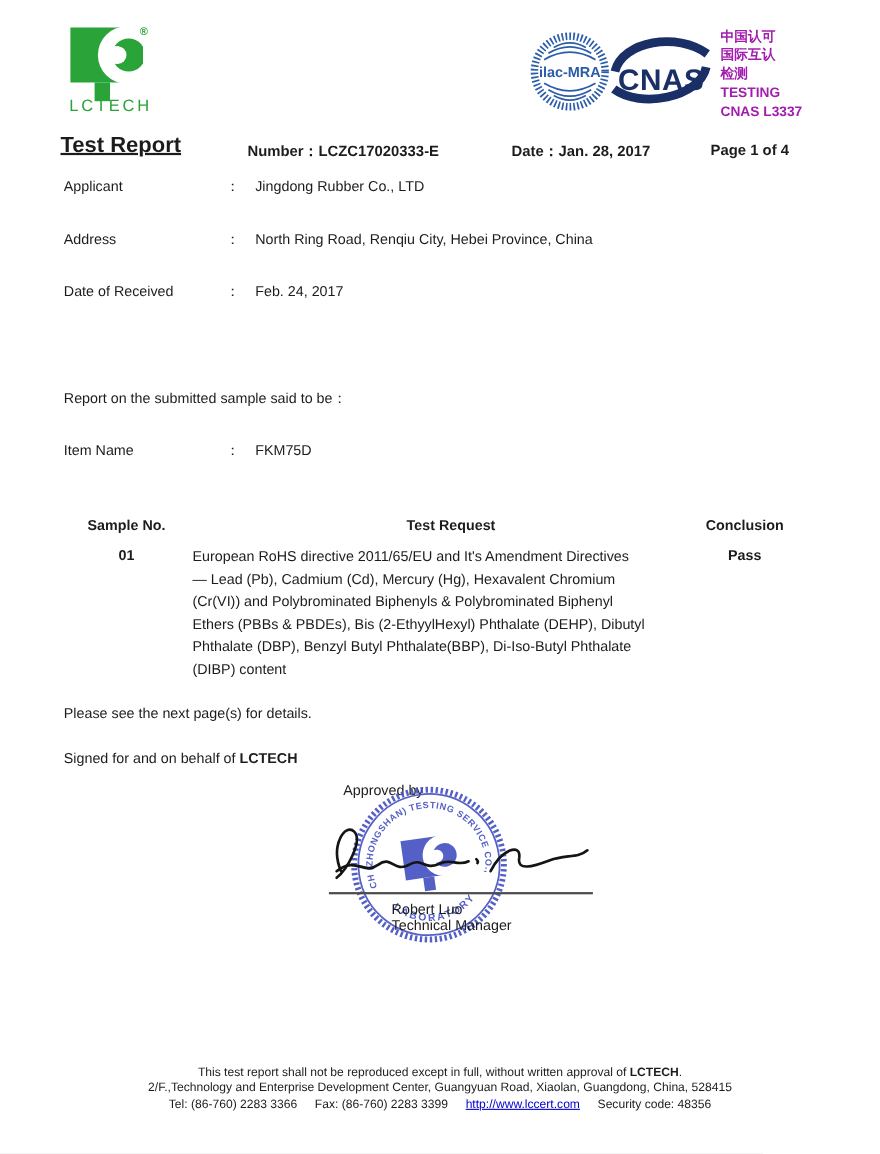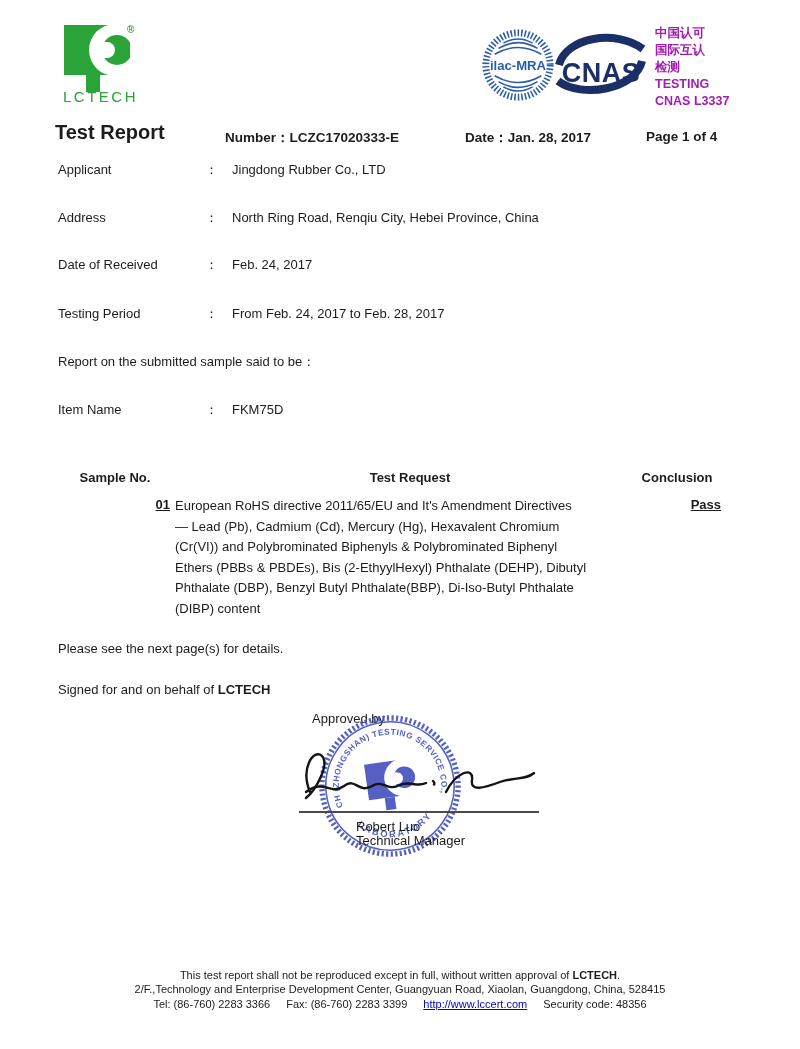--- a/index.html
+++ b/index.html
@@ -7,30 +7,30 @@
     position:relative;width:800px;height:1049px;margin:0 auto;background:#ffffff;
     font-family:"Liberation Sans","DejaVu Sans",sans-serif;color:#1c1c1c;overflow:hidden;
   }
   .abs{position:absolute;}
   
   .logo-text{position:absolute;left:63px;top:88px;font-size:15px;letter-spacing:2.5px;color:#2aa338;font-weight:500;}
   .reg{position:absolute;left:127px;top:24px;font-size:10px;color:#2aa338;font-weight:bold;}
   
   .accred-lines{position:absolute;left:655px;top:25px;line-height:17px;font-size:12.5px;font-weight:bold;color:#a21caf;}
   
-  .title{position:absolute;left:55px;top:121px;font-size:20px;font-weight:bold;}
+  .title{position:absolute;left:55px;top:121px;font-size:20px;font-weight:bold;text-decoration:underline;}
   .meta{position:absolute;top:129px;font-size:13.5px;font-weight:bold;white-space:nowrap;}
   
   .field-row{position:absolute;left:58px;font-size:13px;white-space:nowrap;}
   .f-label{display:inline-block;width:147px;}
   .f-colon{display:inline-block;width:27px;}
   .intro{position:absolute;left:58px;font-size:13px;}
   
   .th{position:absolute;font-size:13px;font-weight:bold;text-align:center;}
-  .td-center{position:absolute;font-size:13px;font-weight:bold;text-align:right;text-decoration:underline;}
+  .td-center{position:absolute;font-size:13px;font-weight:bold;text-align:center;}
   .req{position:absolute;left:175px;top:496px;width:470px;font-size:13px;line-height:20.5px;white-space:pre-line;}
   .note{position:absolute;left:58px;font-size:13px;}
   .b{font-weight:bold;}
   
   .approved{position:absolute;left:312px;top:711px;font-size:13px;}
   .sig-rule{position:absolute;left:299px;top:811px;width:240px;height:1.5px;background:#4a4a4a;}
   .signer{position:absolute;left:308px;font-size:13px;line-height:14px;margin-left:48px;}
   
   .footer{position:absolute;left:0;top:968px;width:100%;text-align:center;font-size:11px;line-height:14.3px;color:#1c1c1c;}
   .footer .seg{margin:0 8px;}
@@ -87,23 +87,20 @@
   <div class="meta" style="left:646px">Page 1 of 4</div>
 
   <div class="field-row" style="top:161px">
     <span class="f-label">Applicant</span><span class="f-colon">：</span><span class="f-value">Jingdong Rubber Co., LTD</span>
   </div>
   <div class="field-row" style="top:209px">
     <span class="f-label">Address</span><span class="f-colon">：</span><span class="f-value">North Ring Road, Renqiu City, Hebei Province, China</span>
   </div>
   <div class="field-row" style="top:256px">
     <span class="f-label">Date of Received</span><span class="f-colon">：</span><span class="f-value">Feb. 24, 2017</span>
-  </div>
-  <div class="field-row" style="top:305px">
-    <span class="f-label">Testing Period</span><span class="f-colon">：</span><span class="f-value">From Feb. 24, 2017 to Feb. 28, 2017</span>
   </div>
 
   <div class="intro" style="top:353px">Report on the submitted sample said to be：</div>
 
   <div class="field-row" style="top:401px">
     <span class="f-label">Item Name</span><span class="f-colon">：</span><span class="f-value">FKM75D</span>
   </div>
 
   <div class="th" style="left:60px;top:470px;width:110px">Sample No.</div>
   <div class="th" style="left:175px;top:470px;width:470px">Test Request</div>

